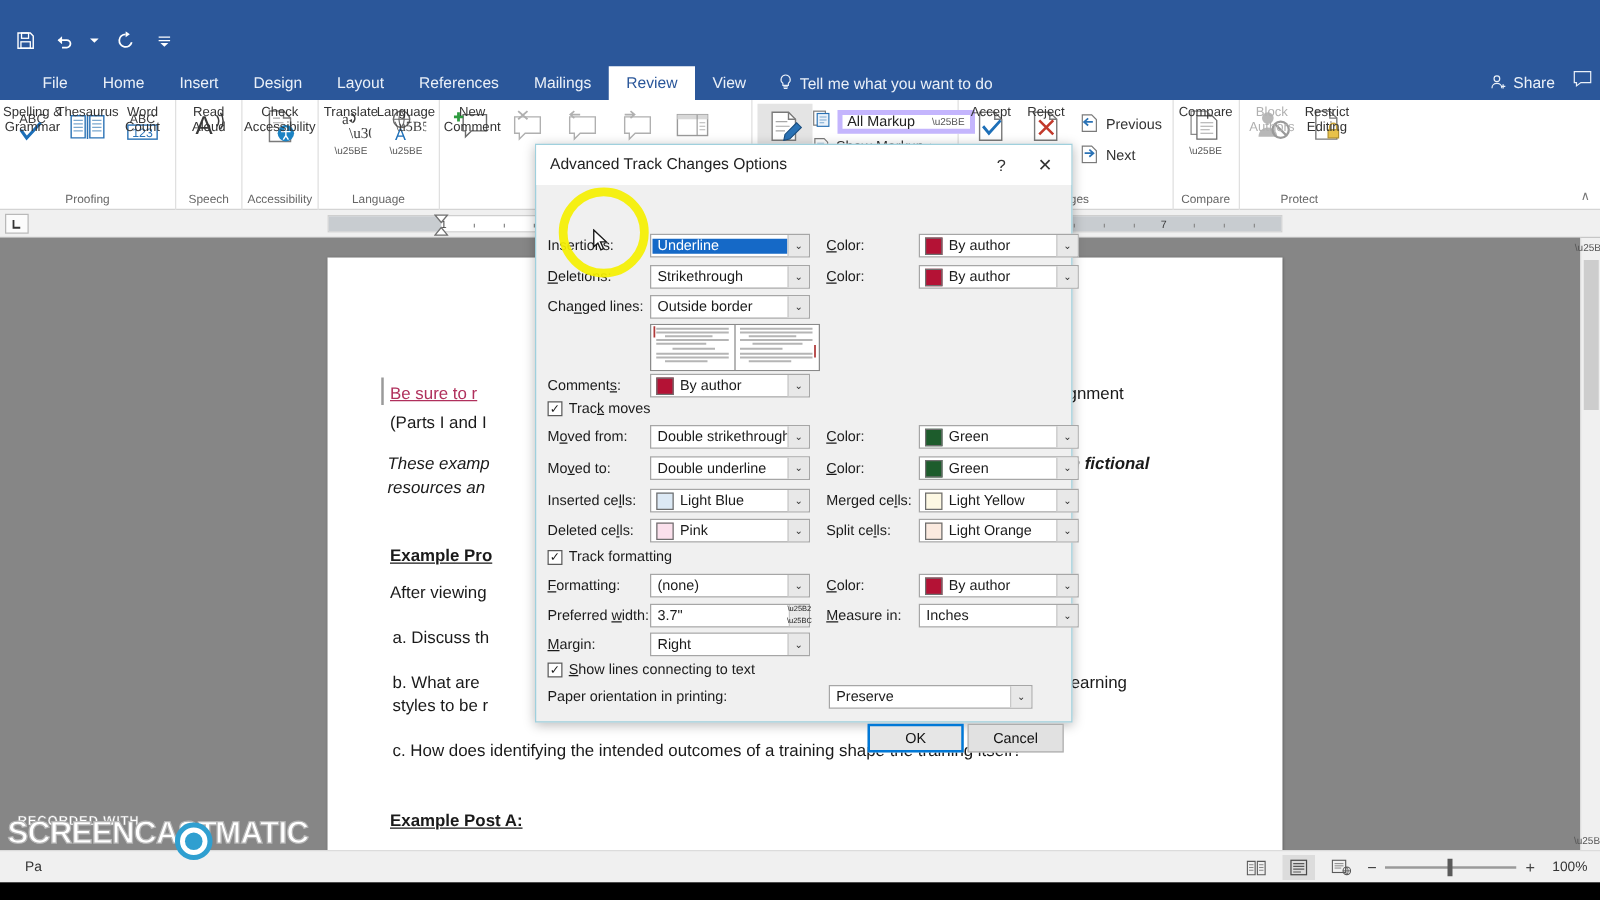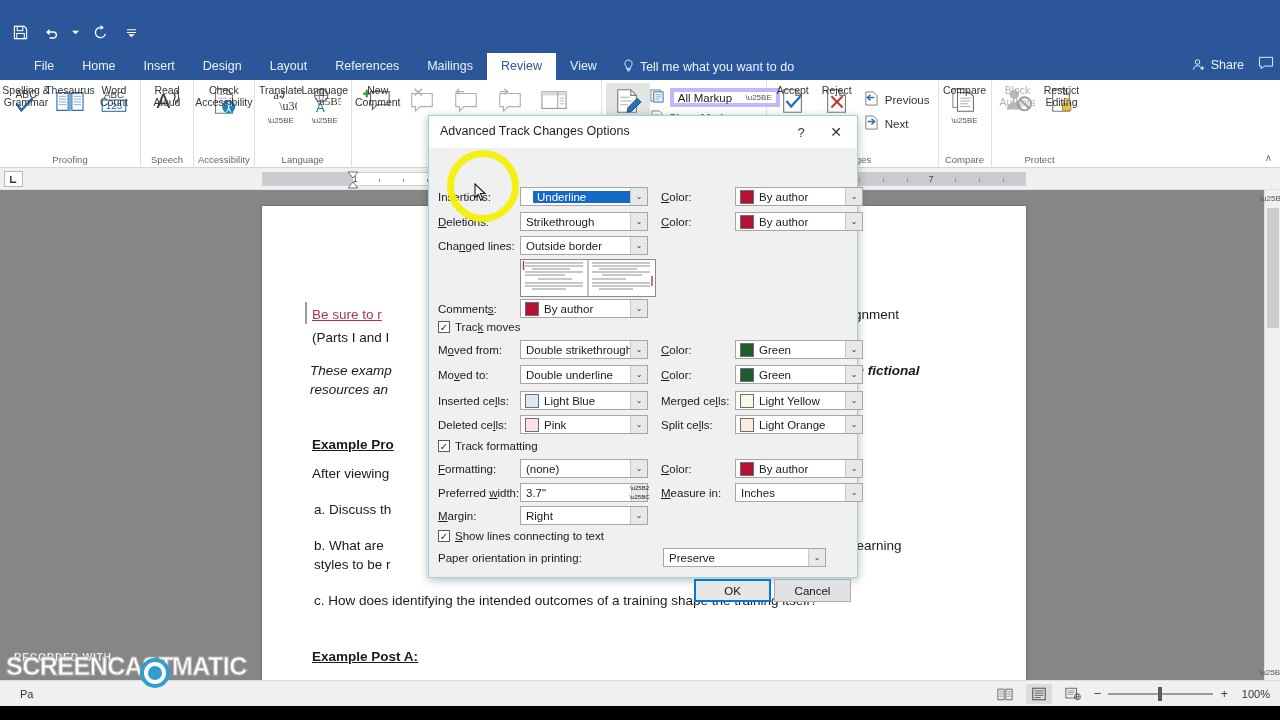--- a/index.html
+++ b/index.html
@@ -113,21 +113,21 @@
   .dlg-body { position:relative; height:431px; }
 
   .lbl { position:absolute; font-size:11.5px; color:#1b1b1b; white-space:nowrap; }
   .lbl u { text-decoration:underline; }
   .cb { position:absolute; width:128px; height:19px; background:#fff; border:1px solid #a6a6a6;
         display:flex; align-items:center; cursor:pointer; }
   .cb .val { flex:1; font-size:11.5px; color:#1b1b1b; padding-left:5px; overflow:hidden;
              white-space:nowrap; }
   .cb .arw { width:17px; height:17px; background:#e8e8e8; border-left:1px solid #c8c8c8;
              display:flex; align-items:center; justify-content:center; font-size:8px; color:#333; }
-  .cb.sel .val { background:#1569c7; color:#fff; margin:1px 0 1px 12px; padding-left:4px; }
+  .cb.sel .val { background:#1569c7; color:#fff; margin:1px 0 1px 1px; padding-left:4px; }
   .cb .sw { width:14px; height:14px; margin-left:4px; border:1px solid #6e6e6e; }
   .cb.wide { width:163px; }
 
   .chk { position:absolute; display:flex; align-items:center; gap:5px; cursor:pointer; }
   .chk .box { width:12px; height:12px; background:#fff; border:1px solid #5a5a5a;
               display:flex; align-items:center; justify-content:center; font-size:10px; color:#1b1b1b; }
   .chk .txt { font-size:11.5px; color:#1b1b1b; }
 
   .spin { position:absolute; width:128px; height:19px; background:#fff; border:1px solid #a6a6a6;
           display:flex; align-items:center; }

